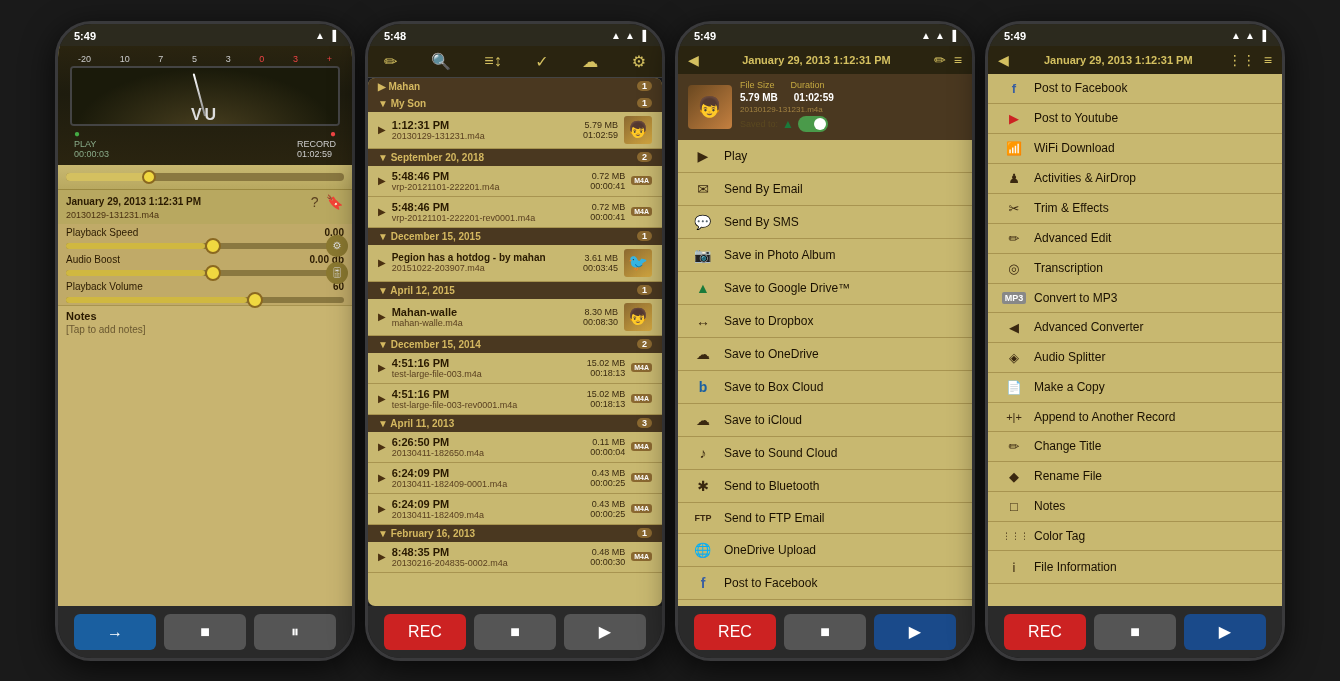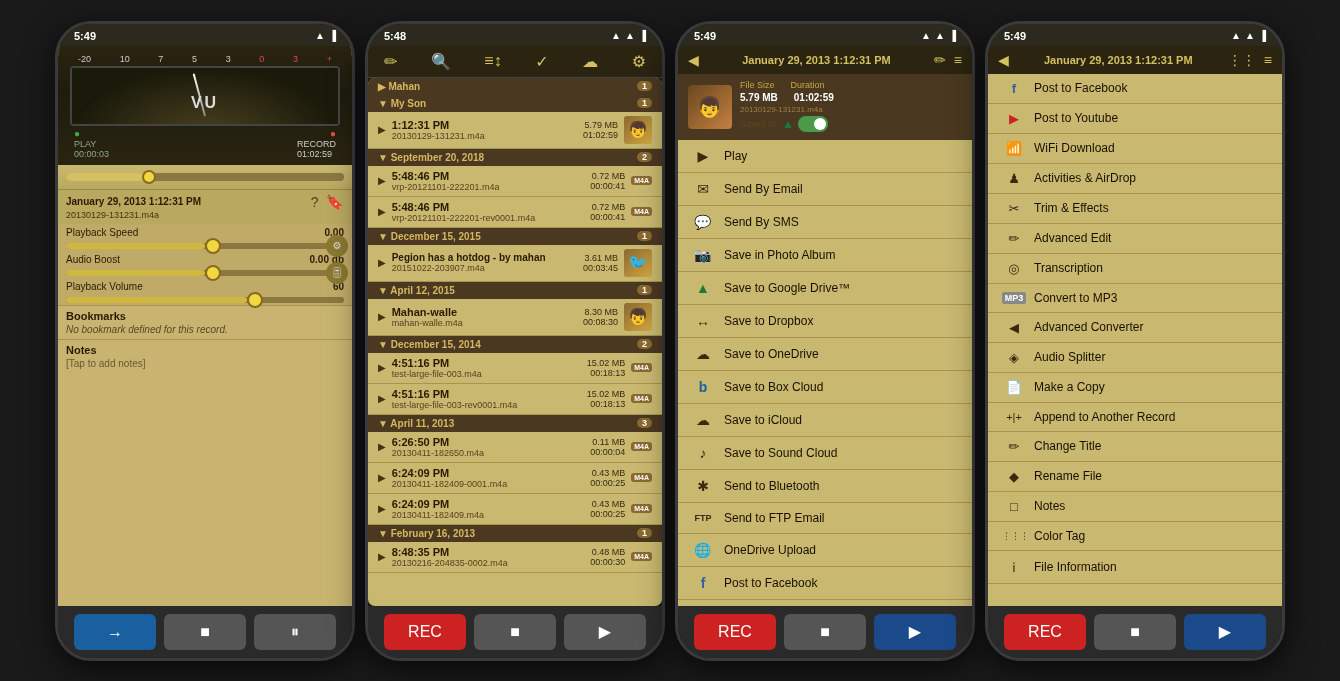--- a/index.html
+++ b/index.html
@@ -92,21 +92,21 @@
       left: 50%;
       width: 2px;
       height: 44px;
       background: linear-gradient(to top, #888, #fff);
       transform-origin: bottom center;
       transform: translateX(-50%) rotate(-15deg);
       border-radius: 2px 2px 0 0;
     }
     .vu-label {
       position: absolute;
-      bottom: 12px;
+      bottom: 0;
       left: 50%;
       transform: translateX(-50%);
       color: #ddd;
       font-size: 16px;
       font-weight: bold;
       letter-spacing: 3px;
     }
     .vu-dots {
       display: flex;
       justify-content: space-between;
@@ -582,24 +582,20 @@
           <span class="control-label">Playback Volume</span>
           <span class="control-value">60</span>
         </div>
         <div class="slider-row">
           <div class="slider-track">
             <div class="slider-fill" style="width:65%"></div>
             <div class="slider-thumb" style="left:65%"></div>
           </div>
         </div>
 
-        <div class="bookmarks-section">
-          <div class="section-title">Bookmarks</div>
-          <div class="section-empty">No bookmark defined for this record.</div>
-        </div>
 
         <div class="notes-section">
           <div class="section-title">Notes</div>
           <div class="notes-placeholder">[Tap to add notes]</div>
         </div>
       </div>
 
       <div class="bottom-toolbar">
         <button class="tool-btn btn-blue">→</button>
         <button class="tool-btn btn-darkgray">■</button>

